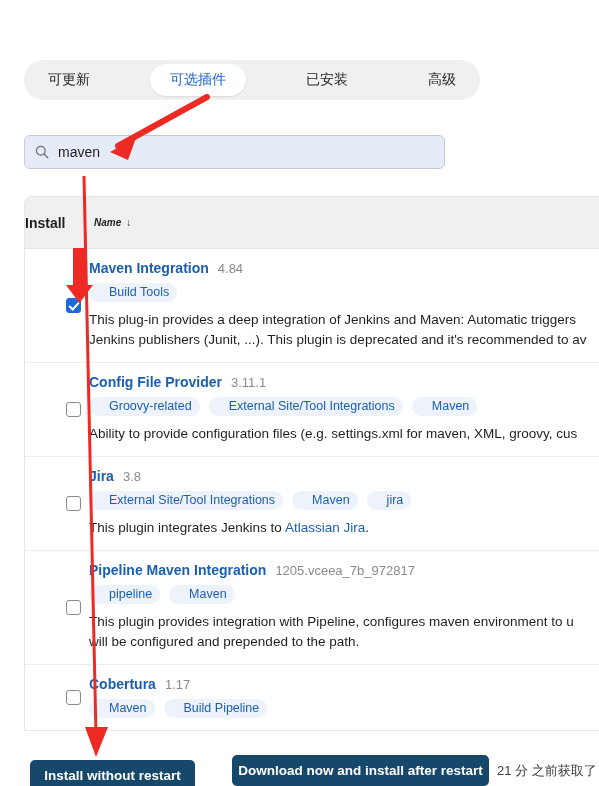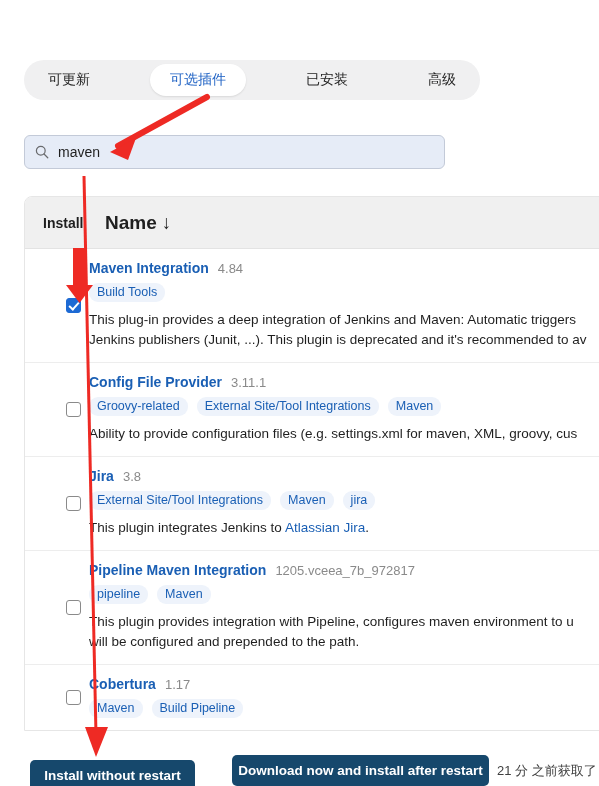--- a/index.html
+++ b/index.html
@@ -103,30 +103,30 @@
   }
   .table-head {
     height: 52px;
     background: #f0f0f0;
     display: flex;
     align-items: center;
     border-bottom: 1px solid #e3e3e3;
   }
   .th-install {
     width: 64px;
-    padding-left: 18px;
     font-size: 14px;
     color: #1f1f1f;
     font-weight: bold;
   }
   .th-name {
-    font-size: 19px;
-    color: #1f1f1f;
-    font-weight: bold;
-    margin-left: 16px;
+    font-size: 10px;
+    color: #1f1f1f;
+    font-weight: bold;
+    margin-left: 5px;
+    font-style: italic;
   }
   .th-sort { color: #1f1f1f; font-weight: normal; margin-left: 5px; }
 
   .plugin-row {
     display: flex;
     border-bottom: 1px solid #ededed;
     background: #ffffff;
   }
   .plugin-row:last-child { border-bottom: none; }
   .cell-check {
@@ -186,21 +186,21 @@
     flex-wrap: nowrap;
     gap: 9px;
     white-space: nowrap;
   }
   .label-chip {
     display: inline-block;
     background: #eef3fb;
     color: #1a5fb4;
     font-size: 12.5px;
     border-radius: 9px;
-    padding: 2px 8px 3px 8px;
+    padding: 2px 8px 3px 20px;
     cursor: pointer;
   }
   .plugin-desc {
     margin-top: 8px;
     font-size: 13.5px;
     color: #1f1f1f;
     line-height: 20px;
     white-space: pre;
   }
   .desc-link { color: #1a5fb4; cursor: pointer; }

